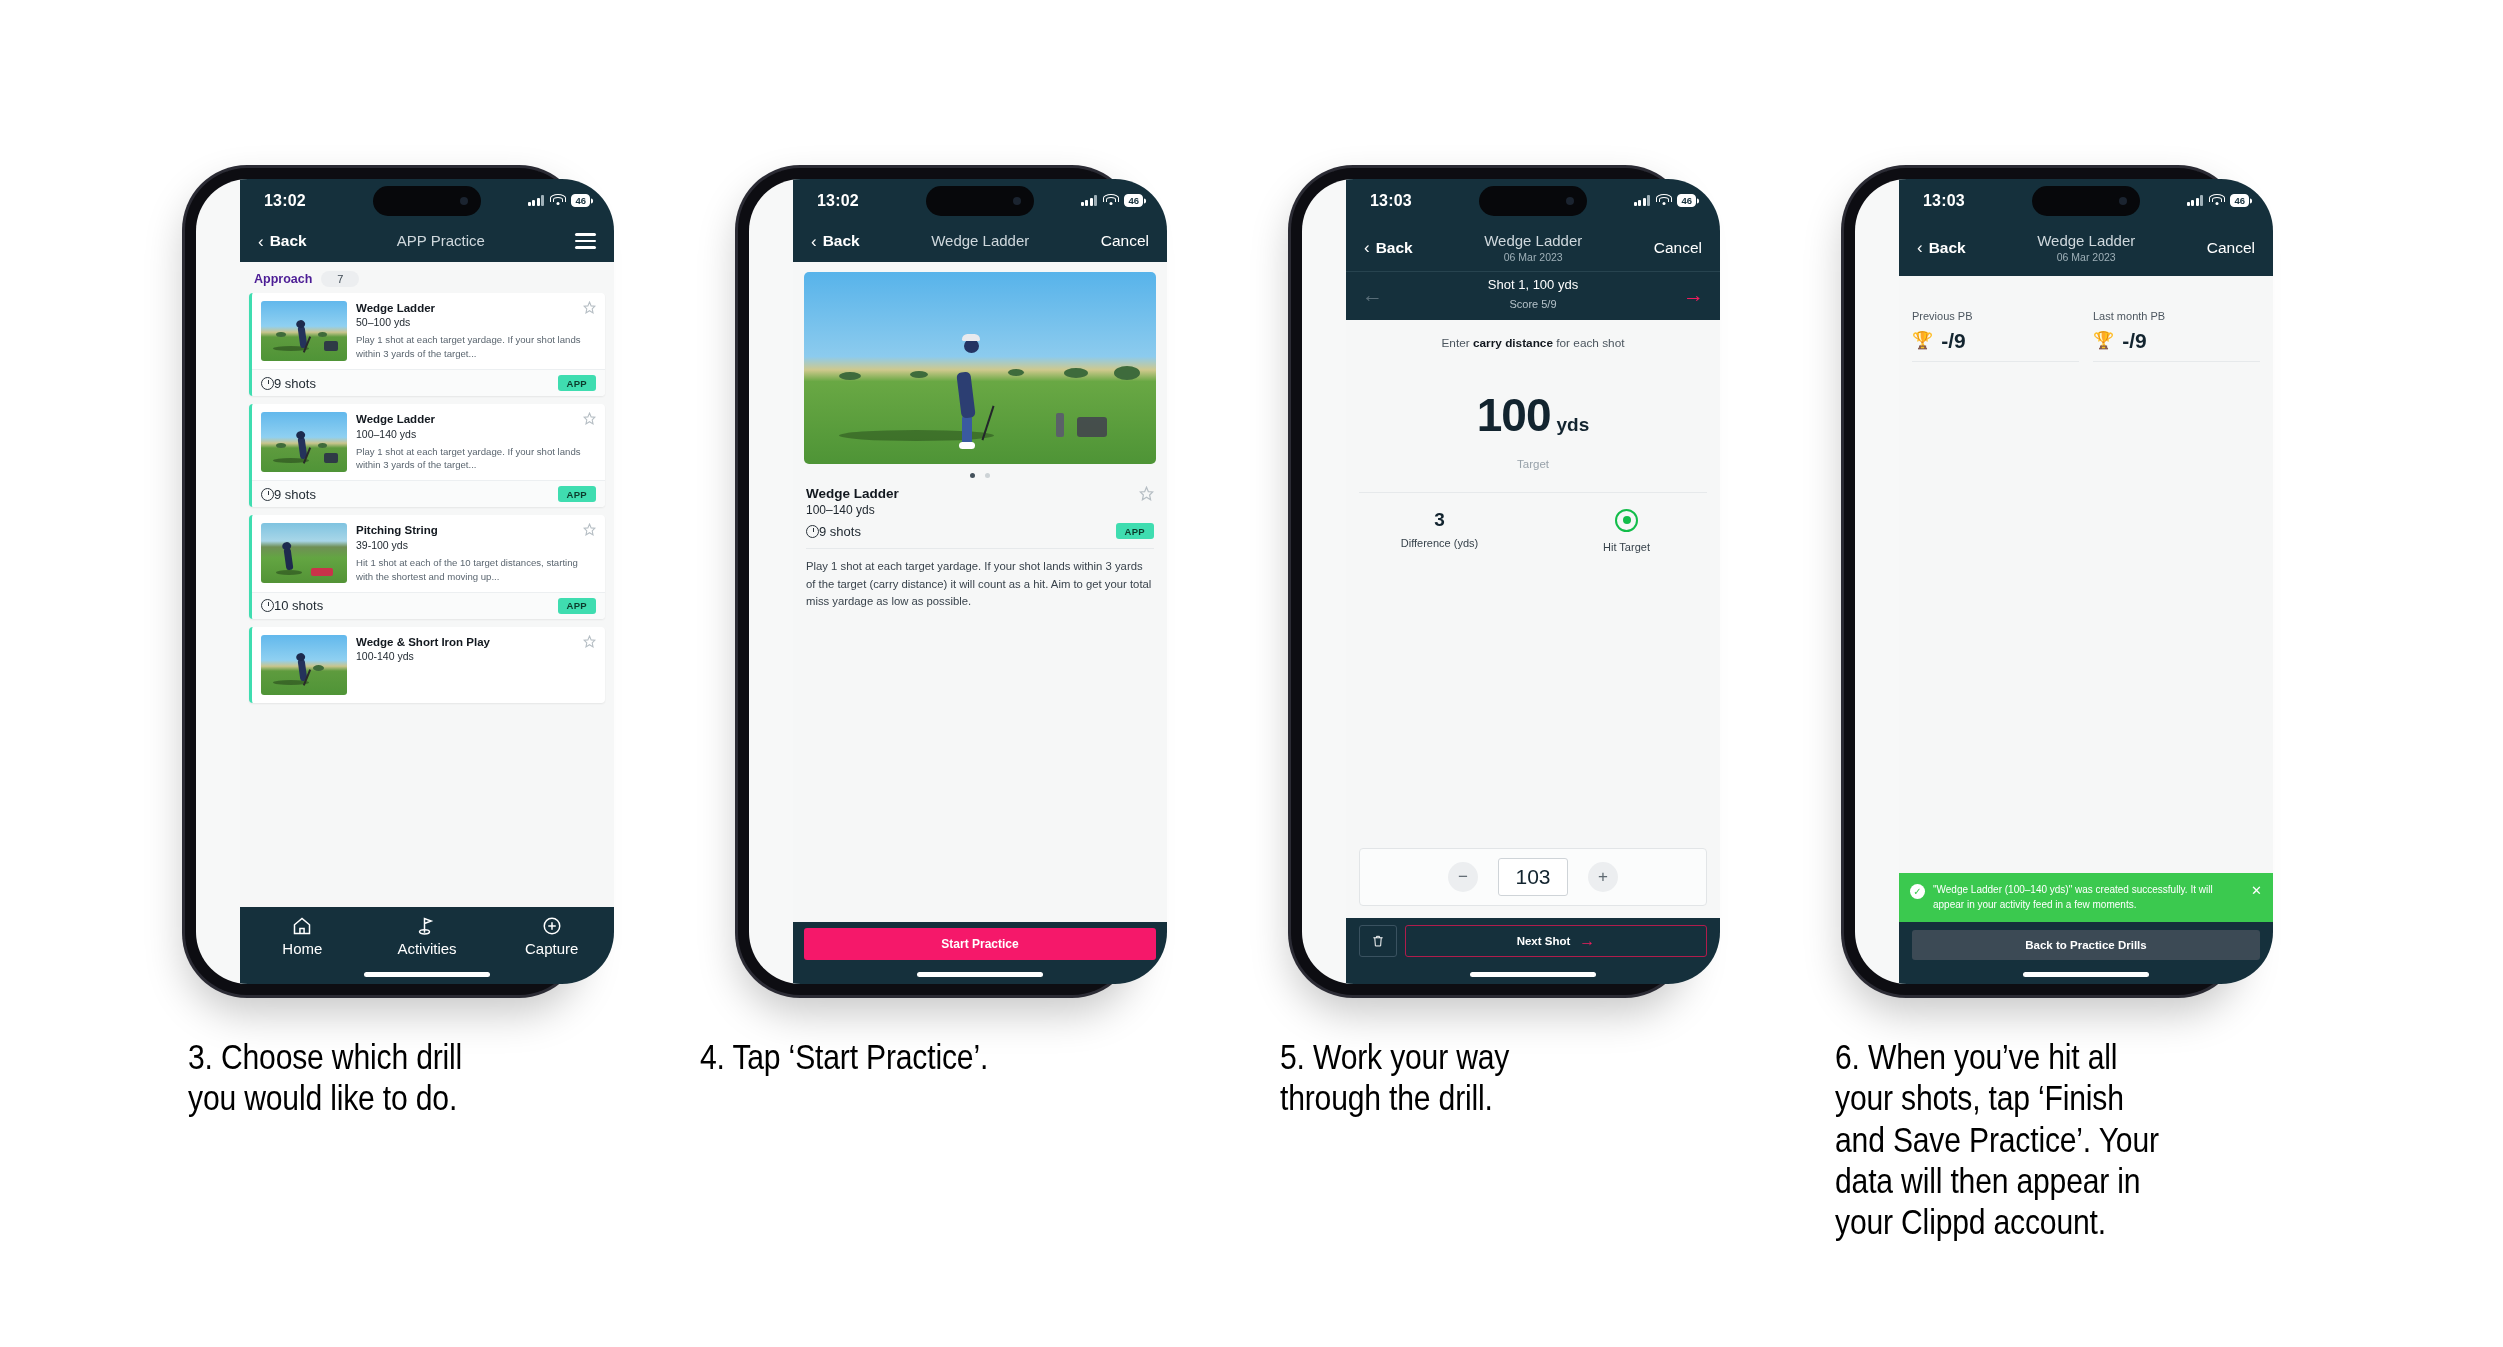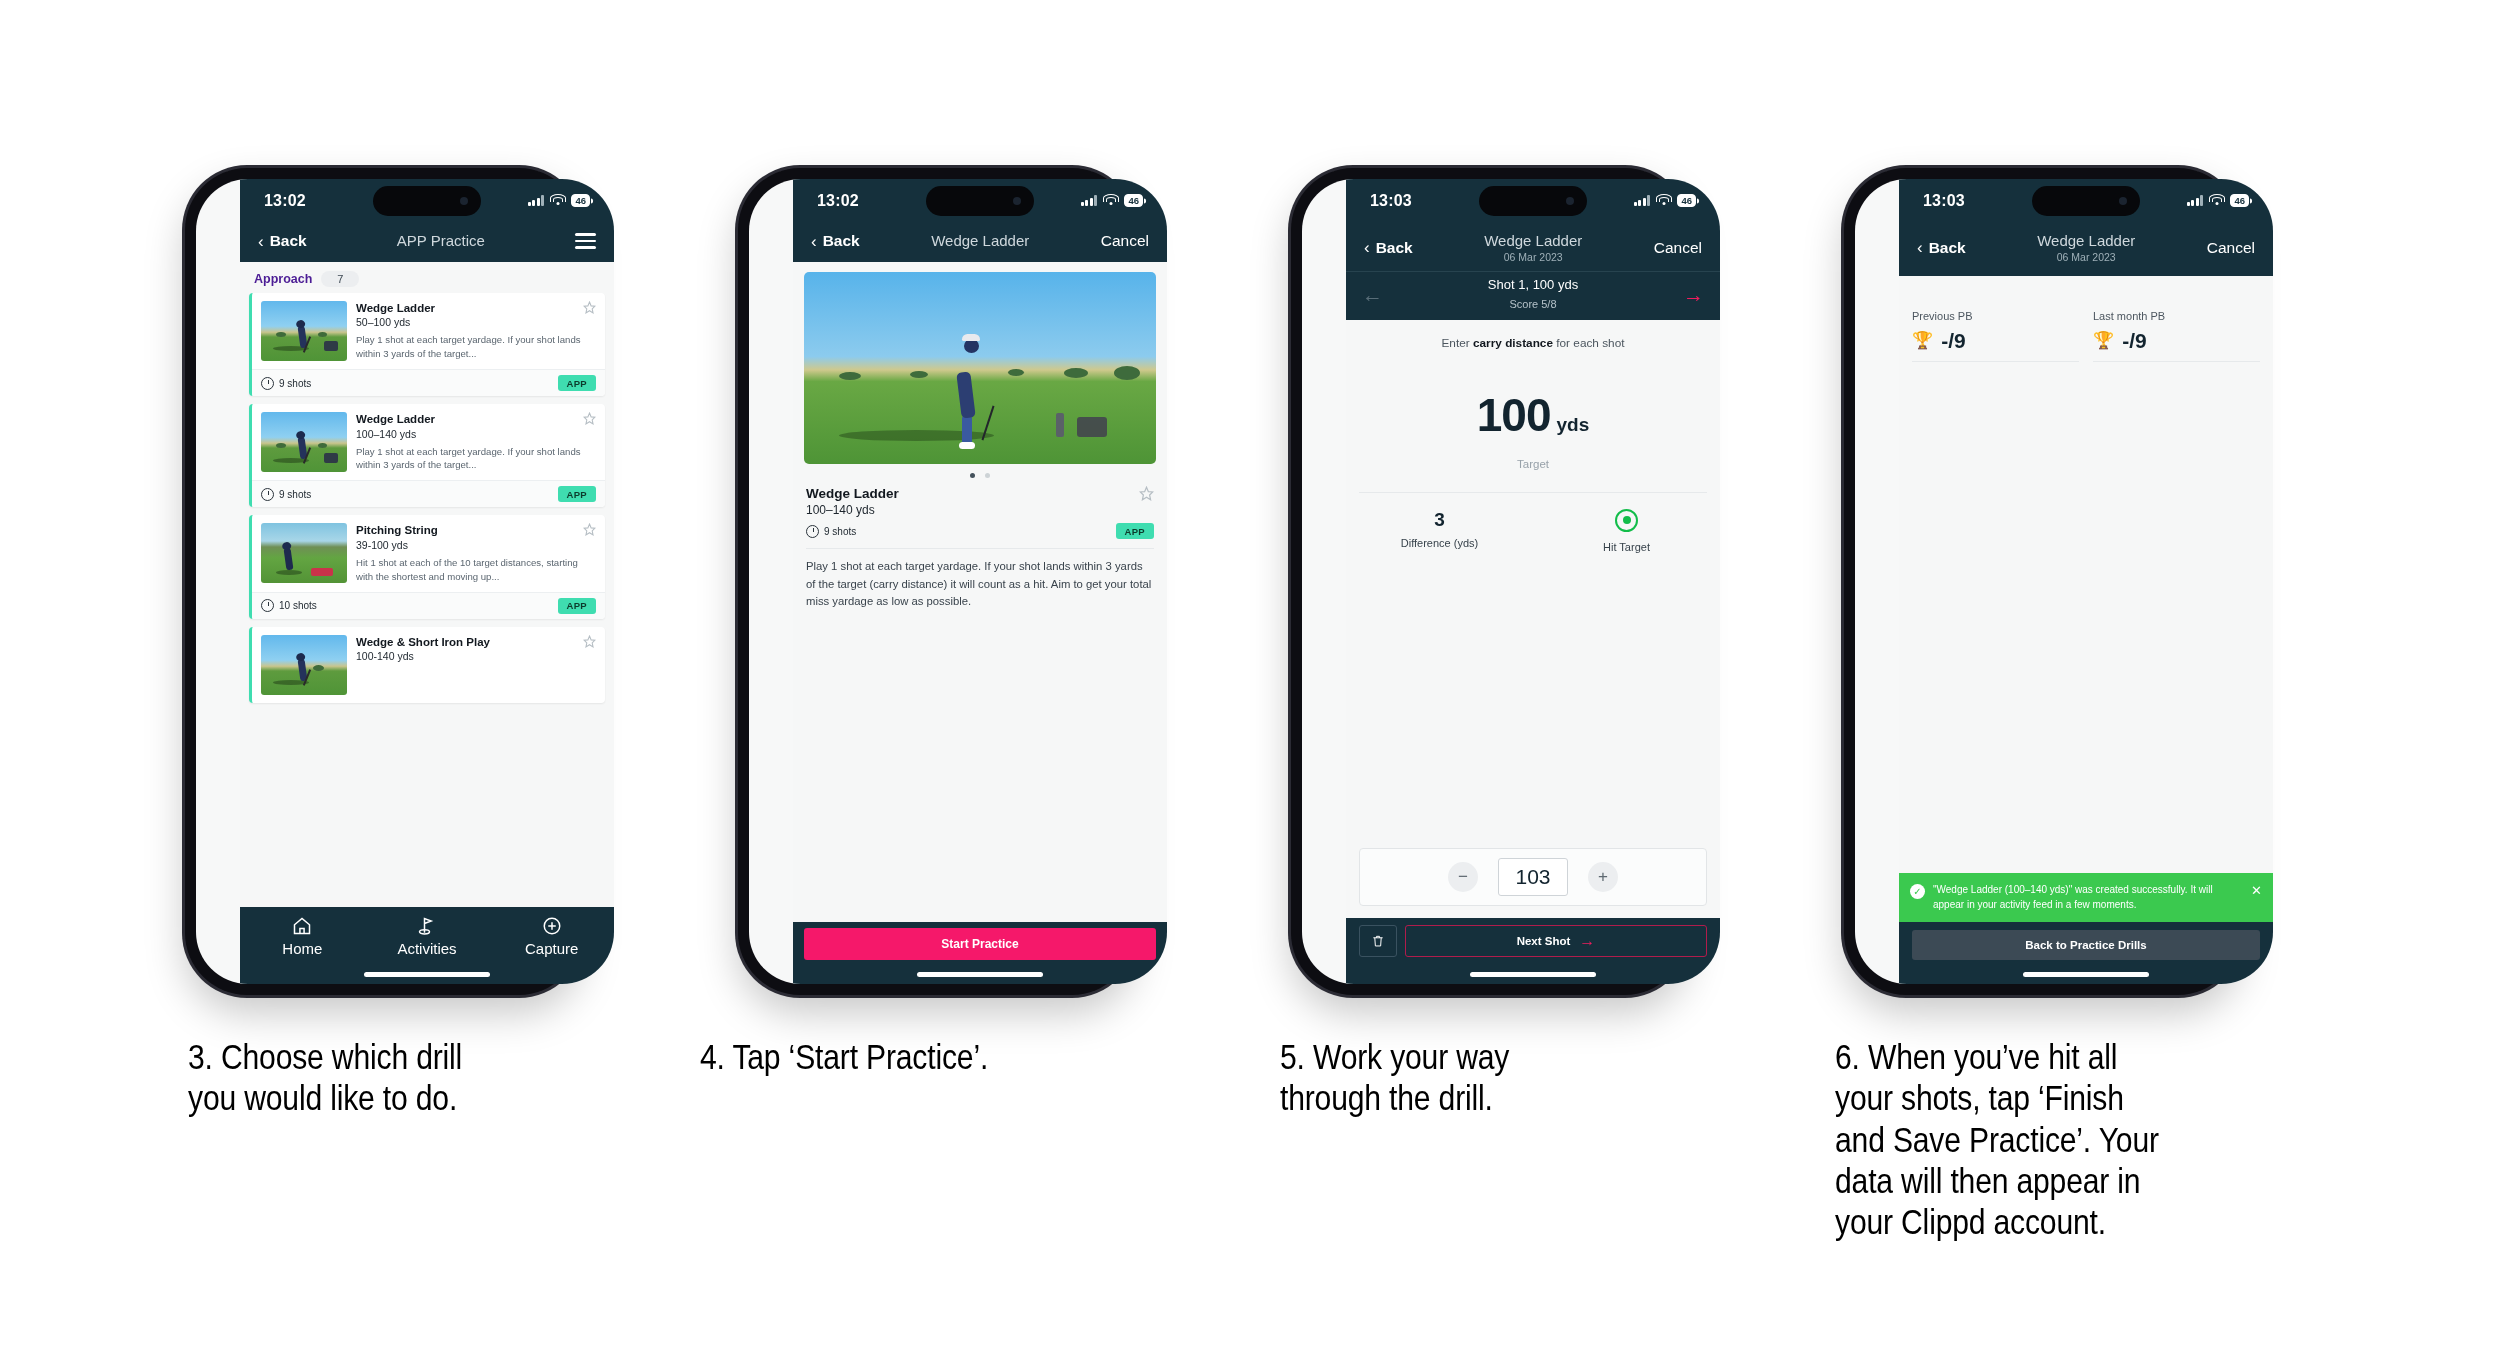--- a/index.html
+++ b/index.html
@@ -89,21 +89,21 @@
               background:#2f3b46;}
   .thumb .tree{position:absolute;bottom:40%;width:8px;height:6px;border-radius:50%;background:#3f6b3a;}
   .card-info{flex:1 1 auto;min-width:0;}
   .card-title-row{display:flex;align-items:flex-start;justify-content:space-between;gap:6px;}
   .card-title{font-size:11.5px;font-weight:700;color:#12181f;line-height:1.25;}
   .card-yds{font-size:10.5px;color:#1d252d;margin-top:1px;}
   .card-desc{font-size:9.6px;color:#5b6670;line-height:1.45;margin-top:5px;}
   .star{width:13px;height:13px;flex:0 0 auto;cursor:pointer;}
   .card-foot{display:flex;align-items:center;justify-content:space-between;
              border-top:1px solid #eceff1;background:#fafbfb;padding:5px 9px;}
-  .shots{display:flex;align-items:center;gap:5px;font-size:10px;color:#222b33;}
+  .shots{display:flex;align-items:center;font-size:13px;color:#222b33;}
   .clock{width:11px;height:11px;border:1.3px solid #2a333b;border-radius:50%;position:relative;}
   .clock:after{content:"";position:absolute;left:50%;top:2px;width:1.2px;height:4px;background:#2a333b;}
   .badge{background:#3fddb0;color:#0c3b2c;font-size:9.5px;font-weight:700;
          border-radius:3px;padding:2.5px 9px;letter-spacing:.3px;}
 
   .tabbar{position:absolute;left:0;right:0;bottom:0;height:68px;background:#15303c;
           display:flex;align-items:flex-start;justify-content:space-around;padding-top:9px;z-index:30;}
   .tab{display:flex;flex-direction:column;align-items:center;gap:4px;color:#fff;cursor:pointer;width:33%;}
   .tab .lbl{font-size:15px;}
   .tab svg{width:20px;height:20px;}
@@ -508,21 +508,21 @@
           <span>Wedge Ladder</span>
           <span class="sub">06 Mar 2023</span>
         </div>
         <div class="nav-right">Cancel</div>
       </div>
 
       <div class="subnav">
         <div class="arrL">←</div>
         <div class="mid">
           <b>Shot 1, 100 yds</b>
-          <span>Score 5/8</span>
+          <span>Score 5/9</span>
         </div>
         <div class="arrR">→</div>
       </div>
 
       <div class="body">
         <div class="prompt">
           <span>Enter </span><b>carry distance</b><span> for each shot</span>
         </div>
 
         <div class="bigwrap">

